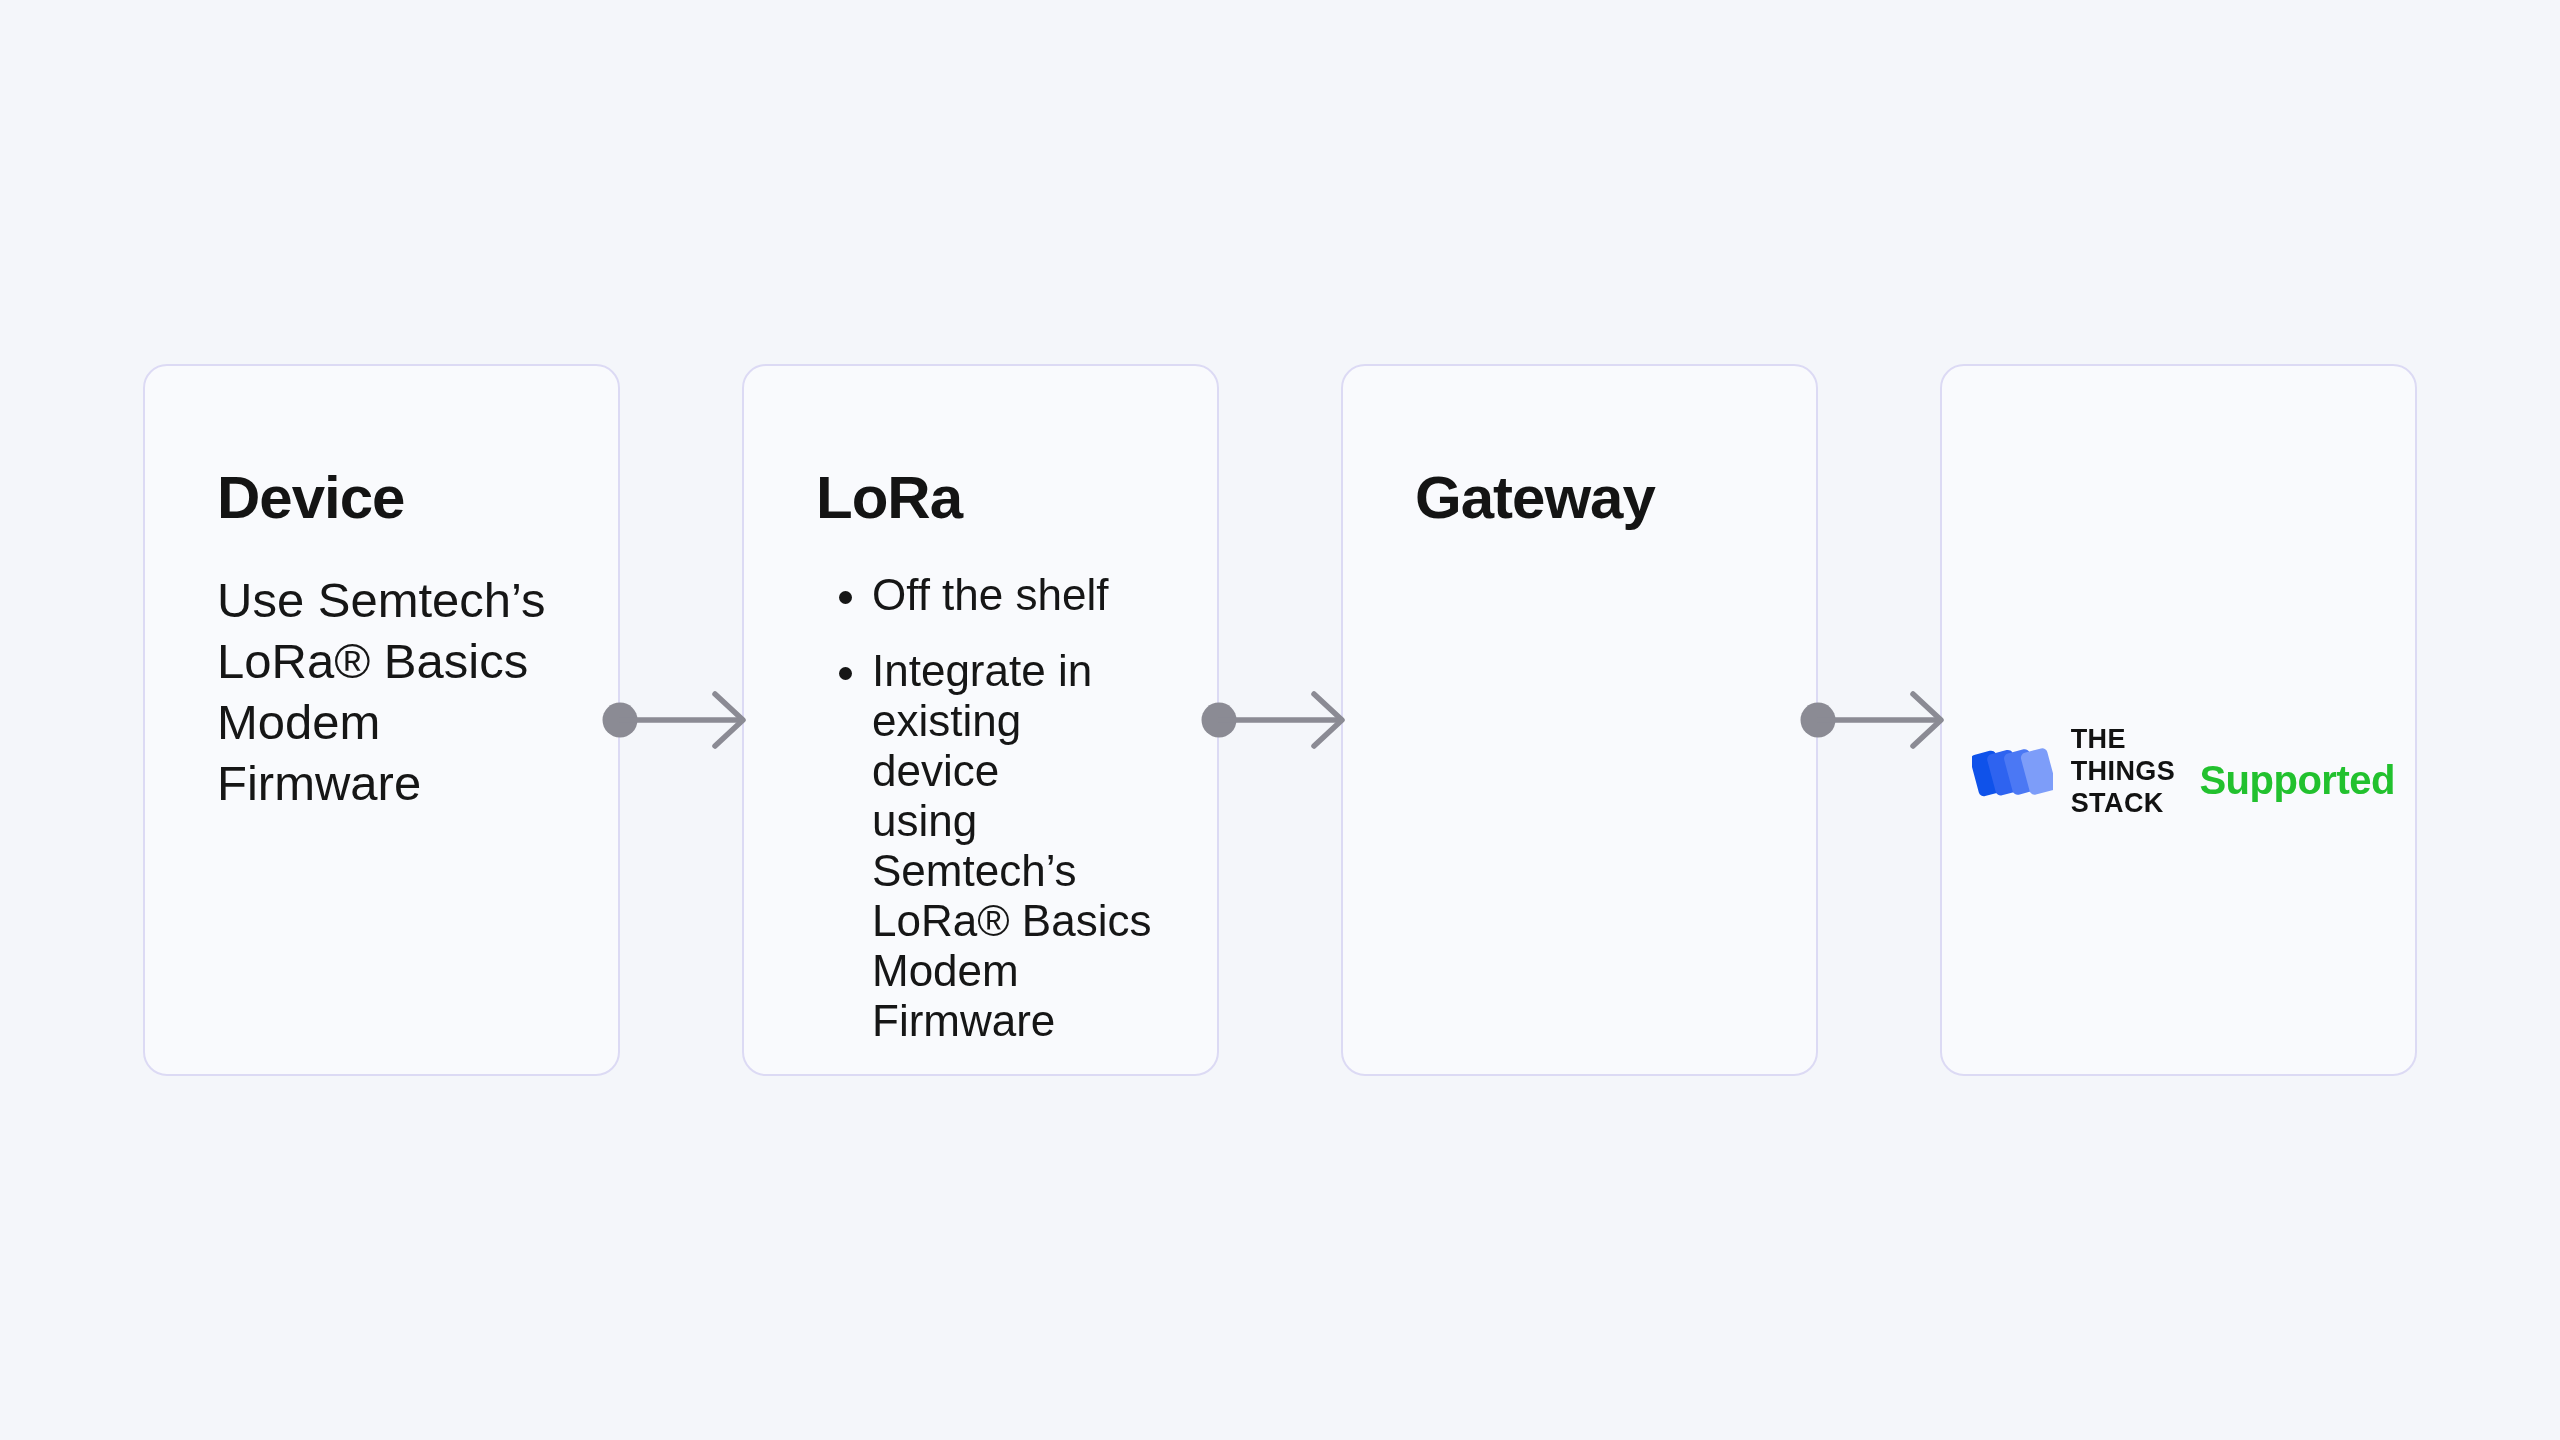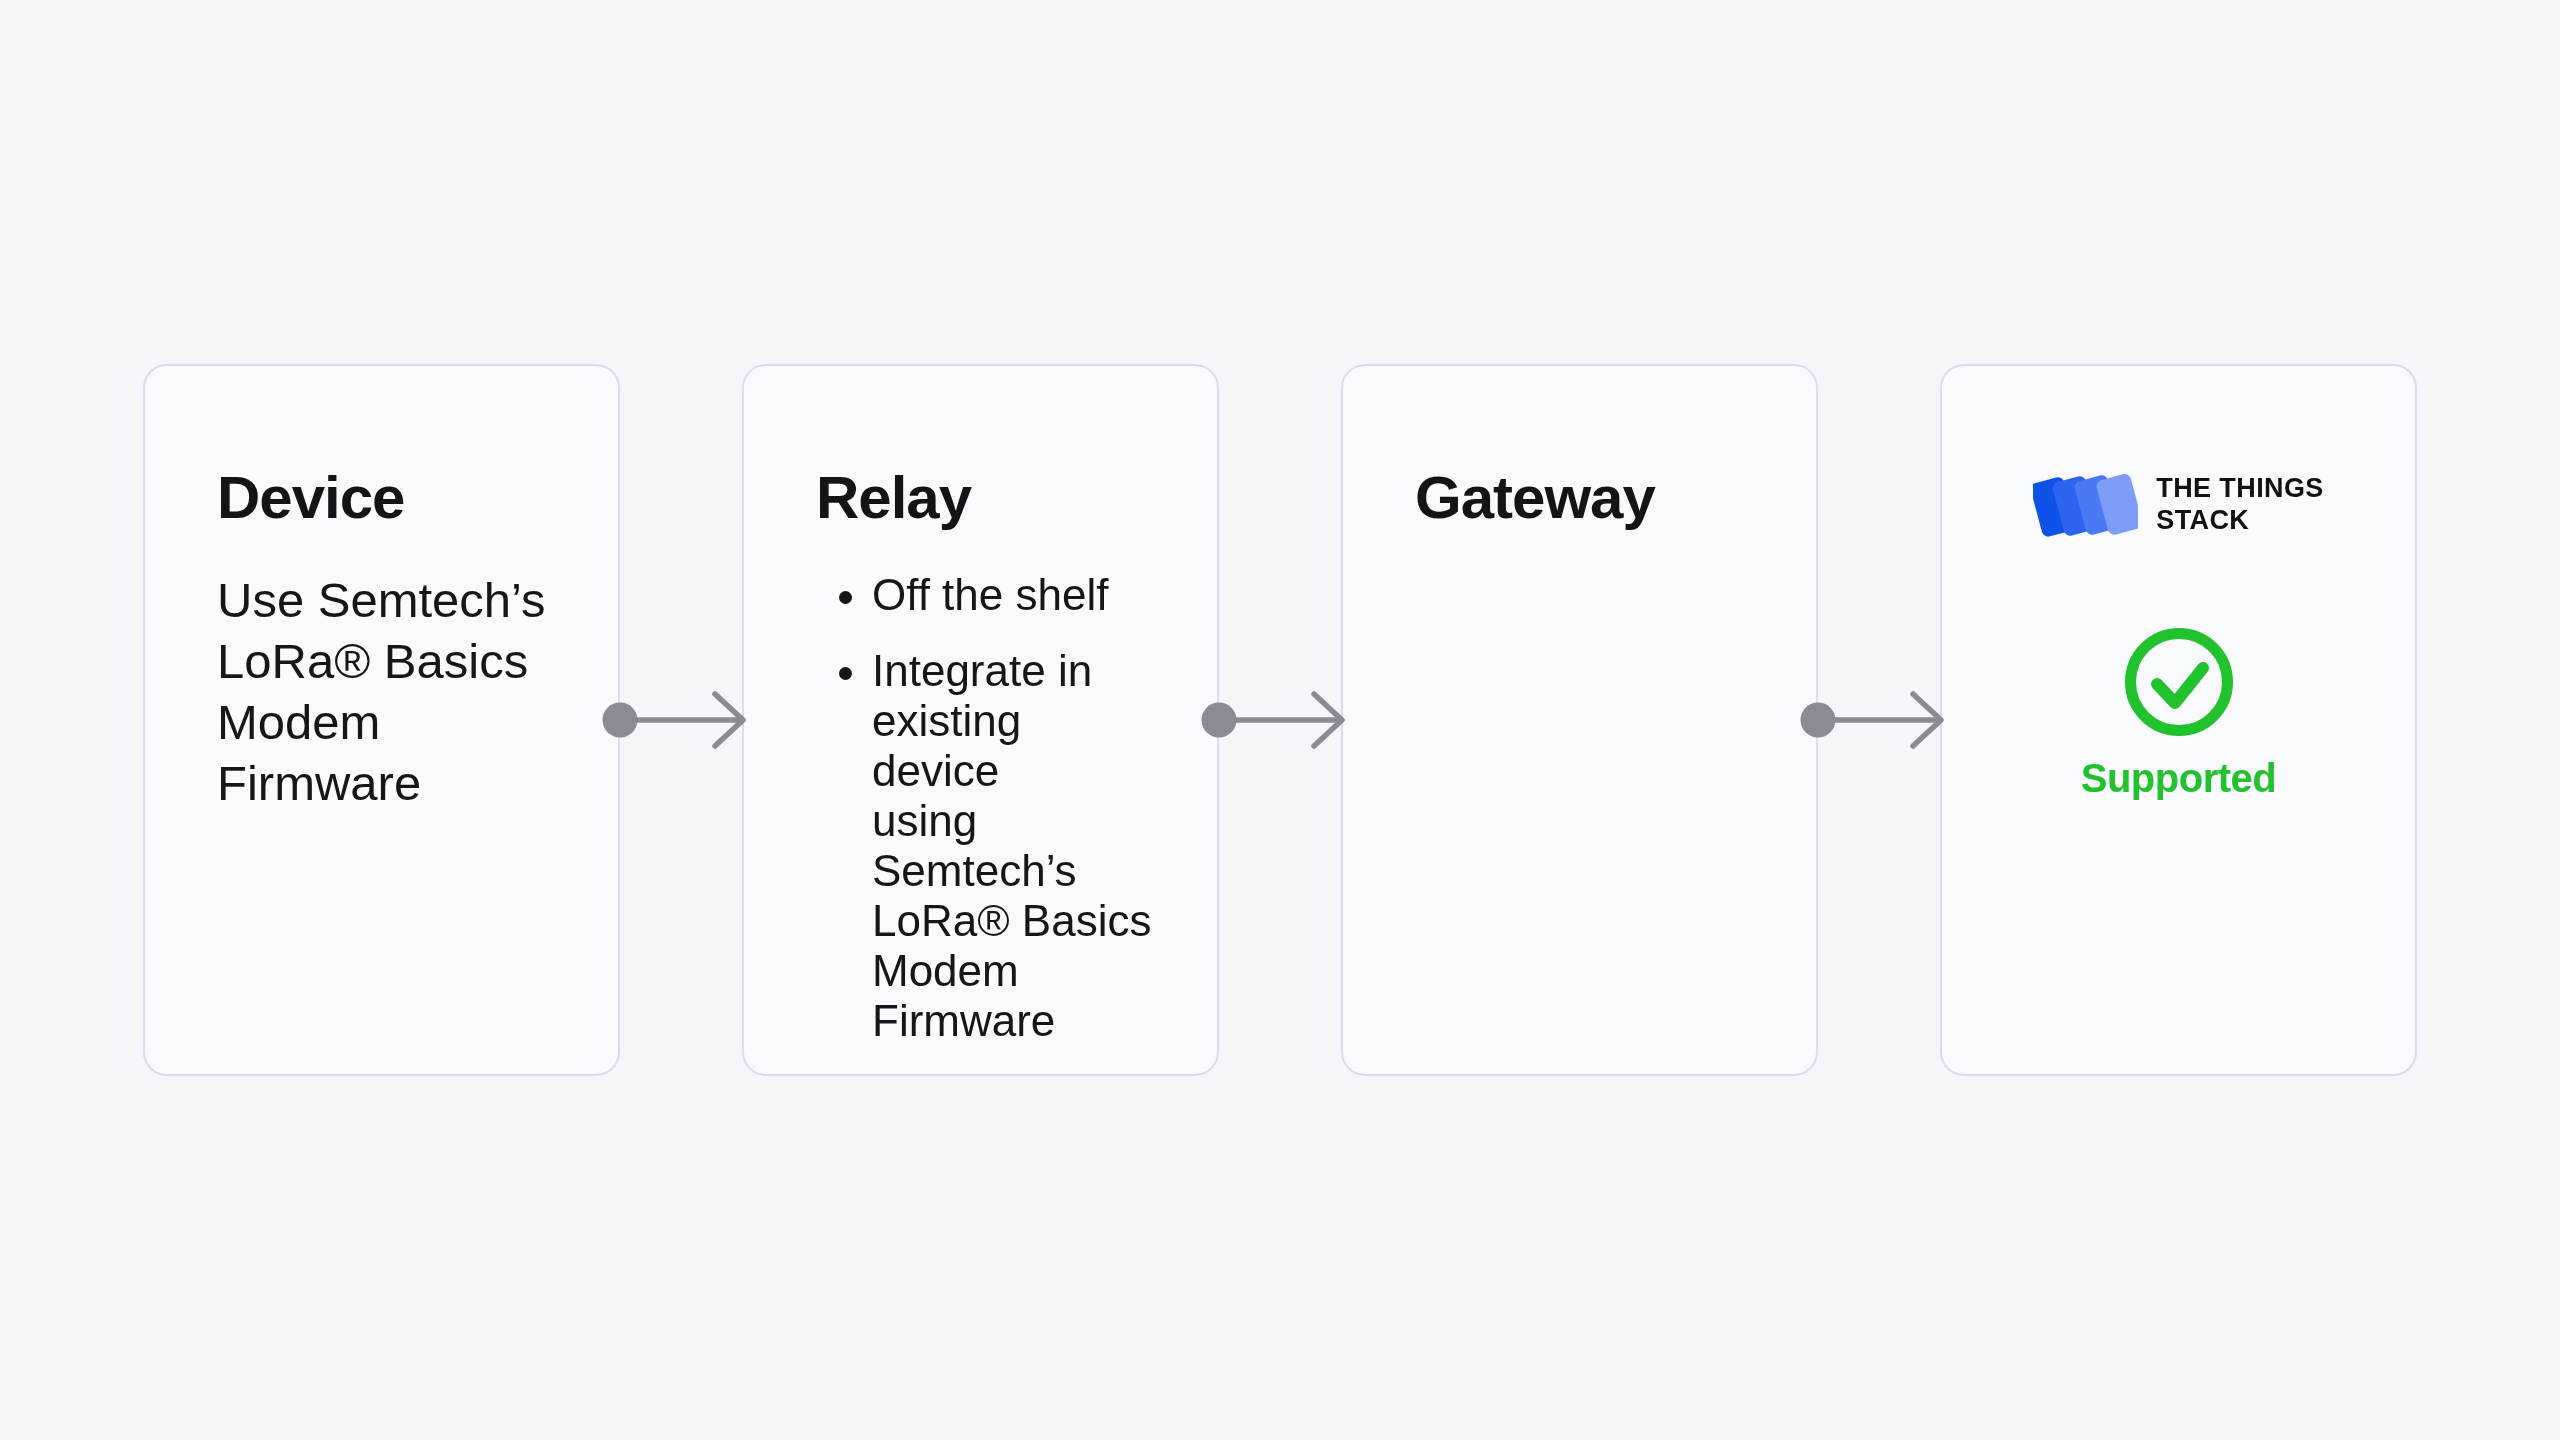--- a/index.html
+++ b/index.html
@@ -39,21 +39,21 @@
   }
   .card li{white-space:pre-line;}
   .card li + li{margin-top:26px;}
 
   .connector{
     position:relative;flex:0 0 auto;width:122px;height:64px;align-self:center;
   }
   .connector svg{position:absolute;left:-21px;top:0;overflow:visible;}
 
   .card-brand{
-    display:flex;flex-direction:column;align-items:center;
+    display:flex;flex-direction:row;align-items:center;
     padding:104px 30px 0;
   }
   .brand-row{display:flex;align-items:center;gap:18px;}
   .wordmark{
     font-size:27px;font-weight:900;line-height:1.18;letter-spacing:0.4px;
     white-space:pre-line;color:var(--logo-text,#121212);
   }
   .check{margin-top:84px;}
   .supported{
     margin-top:16px;font-size:40px;font-weight:700;
@@ -74,21 +74,21 @@
 
   <div class="connector">
     <svg width="166" height="64" viewBox="0 0 166 64">
       <circle cx="21" cy="32" r="17.5" fill="var(--arrow-gray,#8b8b94)"></circle>
       <path d="M21 32 H 143" stroke="var(--arrow-gray,#8b8b94)" stroke-width="5.5" stroke-linecap="round" fill="none"></path>
       <path d="M116 6 L144 32 L116 58" stroke="var(--arrow-gray,#8b8b94)" stroke-width="5.5" stroke-linecap="round" stroke-linejoin="round" fill="none"></path>
     </svg>
   </div>
 
   <div class="card">
-    <h2>Relay</h2>
+    <h2>LoRa</h2>
     <ul>
       <li>Off the shelf</li>
       <li>Integrate in
 existing device
 using Semtech’s
 LoRa® Basics
 Modem
 Firmware</li>
     </ul>
   </div>

